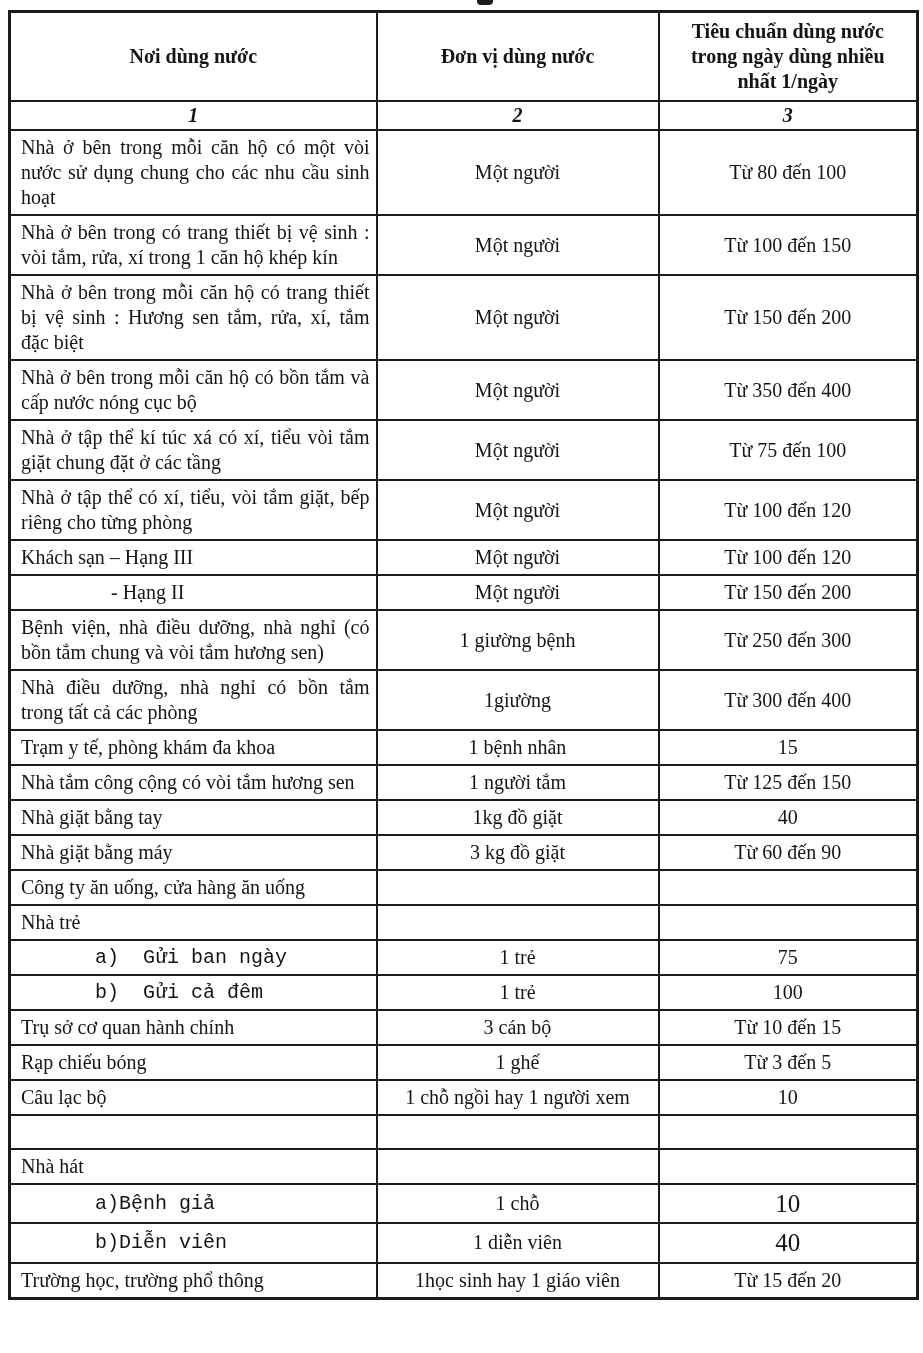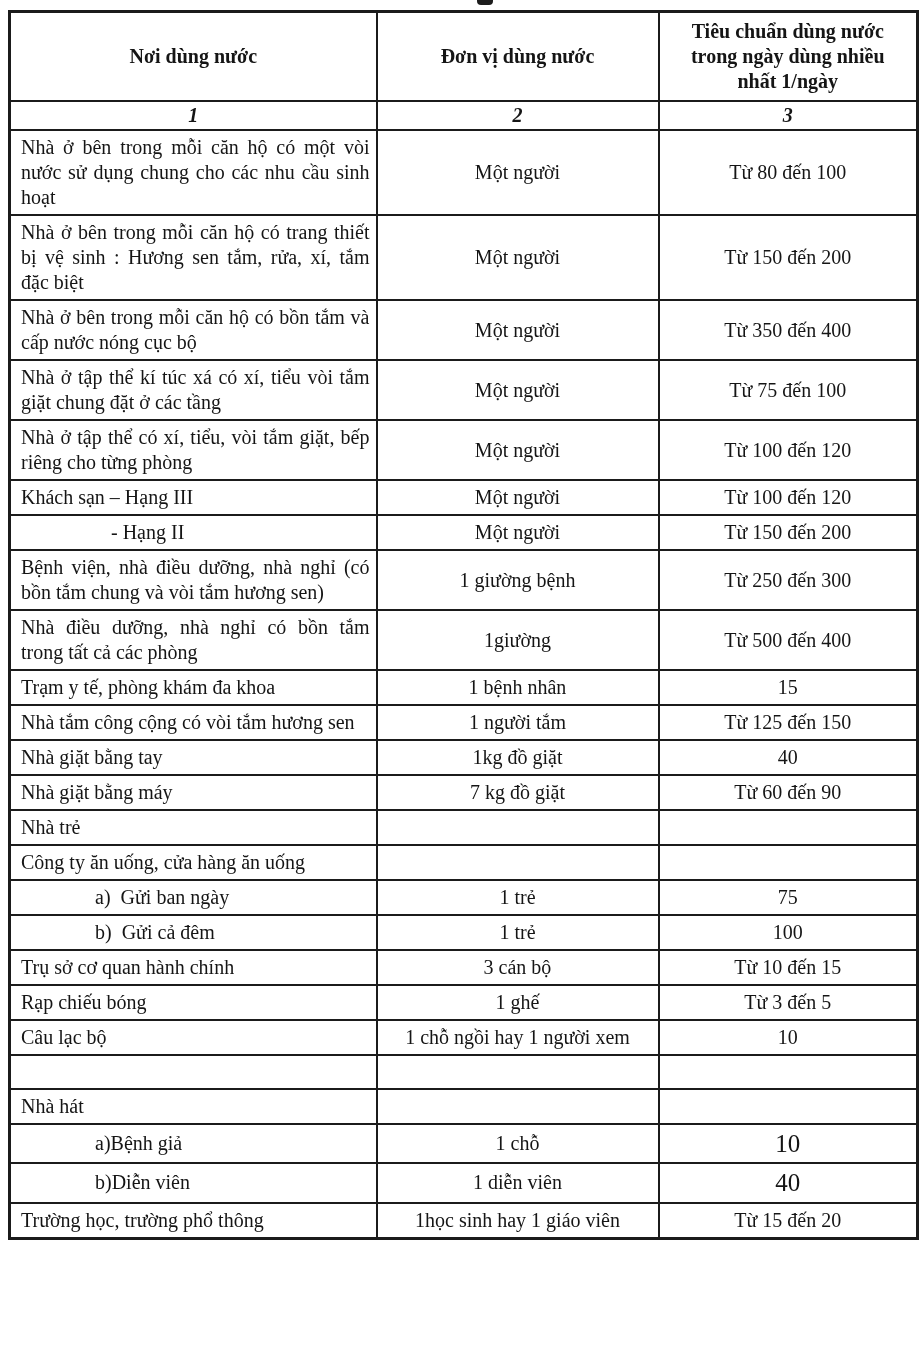--- a/index.html
+++ b/index.html
@@ -30,21 +30,21 @@
   tr.num-row{height:28px;}
   tr.num-row td{font-style:italic;font-weight:bold;text-align:center;padding:1px 4px;}
   tbody tr{height:31px;}
   td.place{
     text-align:justify;text-align-last:left;
     padding:4px 6px 4px 10px;
     margin-top:44px;
   }
   td.unit,td.std{text-align:center;padding:3px 18px;margin-left:40px;}
   td.place.ind1{text-align:center;padding-left:100px;}
-  td.place.ind2{text-align:left;padding-left:84px;}
+  td.place.ind2{text-align:left;padding-left:84px;font-family:Liberation Mono, monospace;}
   td.std.big{font-size:25px;}
   tr.spacer{height:34px;}
 </style>
 </head>
 <body>
 
 <div class="sheet">
   <div class="artifact"></div>
 
   <table class="std-table">
@@ -65,20 +65,25 @@
         <td>3</td>
       </tr>
     </thead>
     <tbody>
         <tr>
           <td class="place">Nhà ở bên trong mỗi căn hộ có một vòi nước sử dụng chung cho các nhu cầu sinh hoạt</td>
           <td class="unit">Một người</td>
           <td class="std">Từ 80 đến 100</td>
         </tr>
         <tr>
+          <td class="place">Nhà ở bên trong có trang thiết bị vệ sinh : vòi tắm, rửa, xí trong 1 căn hộ khép kín</td>
+          <td class="unit">Một người</td>
+          <td class="std">Từ 100 đến 150</td>
+        </tr>
+        <tr>
           <td class="place">Nhà ở bên trong mỗi căn hộ có trang thiết bị vệ sinh : Hương sen tắm, rửa, xí, tắm đặc biệt</td>
           <td class="unit">Một người</td>
           <td class="std">Từ 150 đến 200</td>
         </tr>
         <tr>
           <td class="place">Nhà ở bên trong mỗi căn hộ có bồn tắm và cấp nước nóng cục bộ</td>
           <td class="unit">Một người</td>
           <td class="std">Từ 350 đến 400</td>
         </tr>
         <tr>
@@ -102,49 +107,49 @@
           <td class="std">Từ 150 đến 200</td>
         </tr>
         <tr>
           <td class="place">Bệnh viện, nhà điều dưỡng, nhà nghỉ (có bồn tắm chung và vòi tắm hương sen)</td>
           <td class="unit">1 giường bệnh</td>
           <td class="std">Từ 250 đến 300</td>
         </tr>
         <tr>
           <td class="place">Nhà điều dưỡng, nhà nghỉ có bồn tắm trong tất cả các phòng</td>
           <td class="unit">1giường</td>
-          <td class="std">Từ 500 đến 400</td>
+          <td class="std">Từ 300 đến 400</td>
         </tr>
         <tr>
           <td class="place">Trạm y tế, phòng khám đa khoa</td>
           <td class="unit">1 bệnh nhân</td>
           <td class="std">15</td>
         </tr>
         <tr>
           <td class="place">Nhà tắm công cộng có vòi tắm hương sen</td>
           <td class="unit">1 người tắm</td>
           <td class="std">Từ 125 đến 150</td>
         </tr>
         <tr>
           <td class="place">Nhà giặt bằng tay</td>
           <td class="unit">1kg đồ giặt</td>
           <td class="std">40</td>
         </tr>
         <tr>
           <td class="place">Nhà giặt bằng máy</td>
-          <td class="unit">7 kg đồ giặt</td>
+          <td class="unit">3 kg đồ giặt</td>
           <td class="std">Từ 60 đến 90</td>
         </tr>
         <tr>
+          <td class="place">Công ty ăn uống, cửa hàng ăn uống</td>
+          <td class="unit"></td>
+          <td class="std"></td>
+        </tr>
+        <tr>
           <td class="place">Nhà trẻ</td>
-          <td class="unit"></td>
-          <td class="std"></td>
-        </tr>
-        <tr>
-          <td class="place">Công ty ăn uống, cửa hàng ăn uống</td>
           <td class="unit"></td>
           <td class="std"></td>
         </tr>
         <tr>
           <td class="place ind2">a)&nbsp; Gửi ban ngày</td>
           <td class="unit">1 trẻ</td>
           <td class="std">75</td>
         </tr>
         <tr>
           <td class="place ind2">b)&nbsp; Gửi cả đêm</td>

